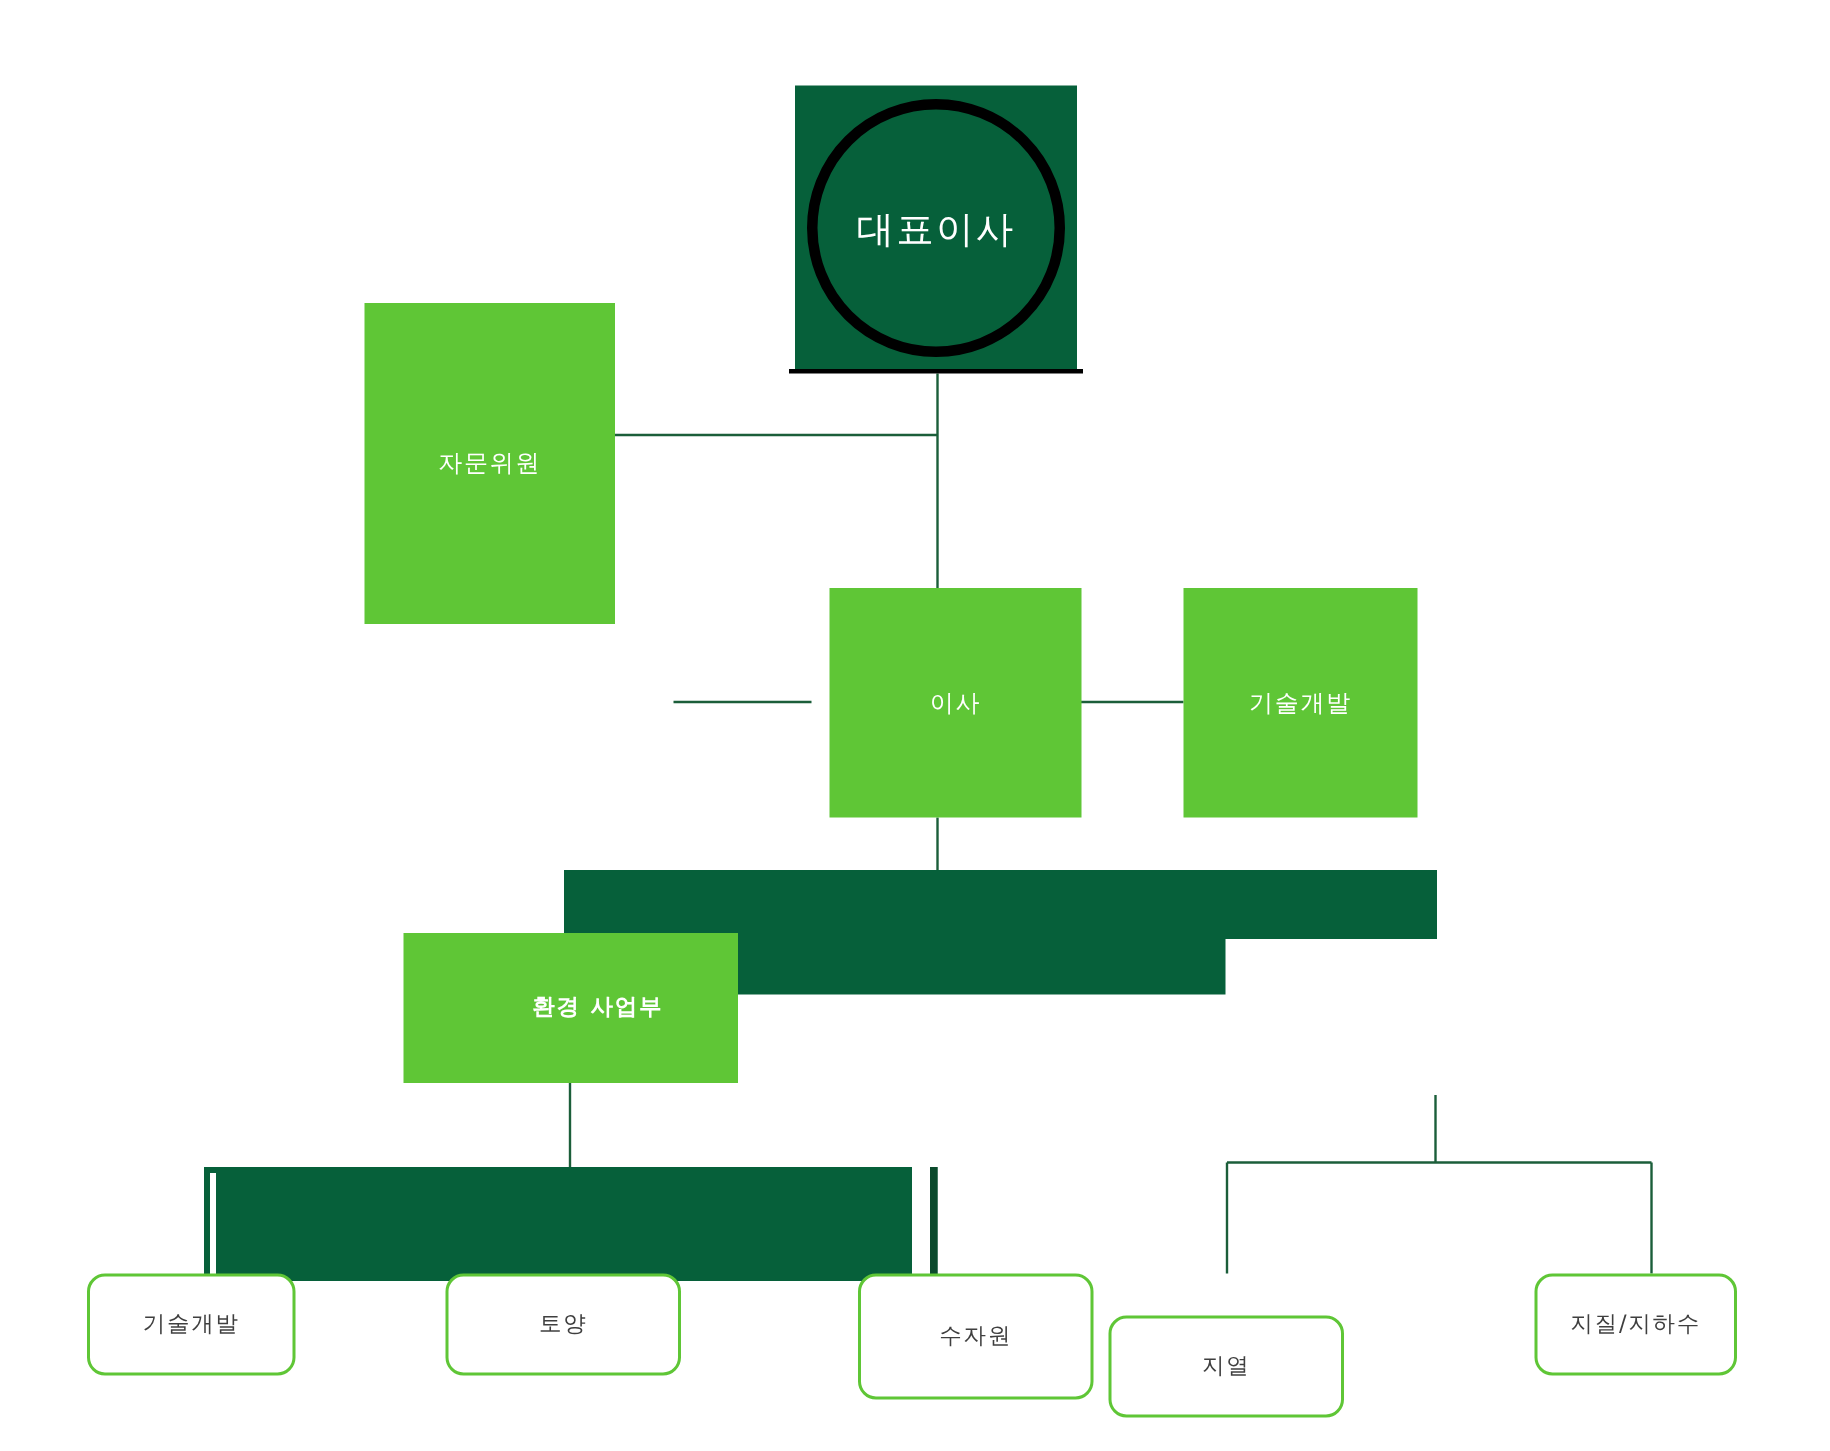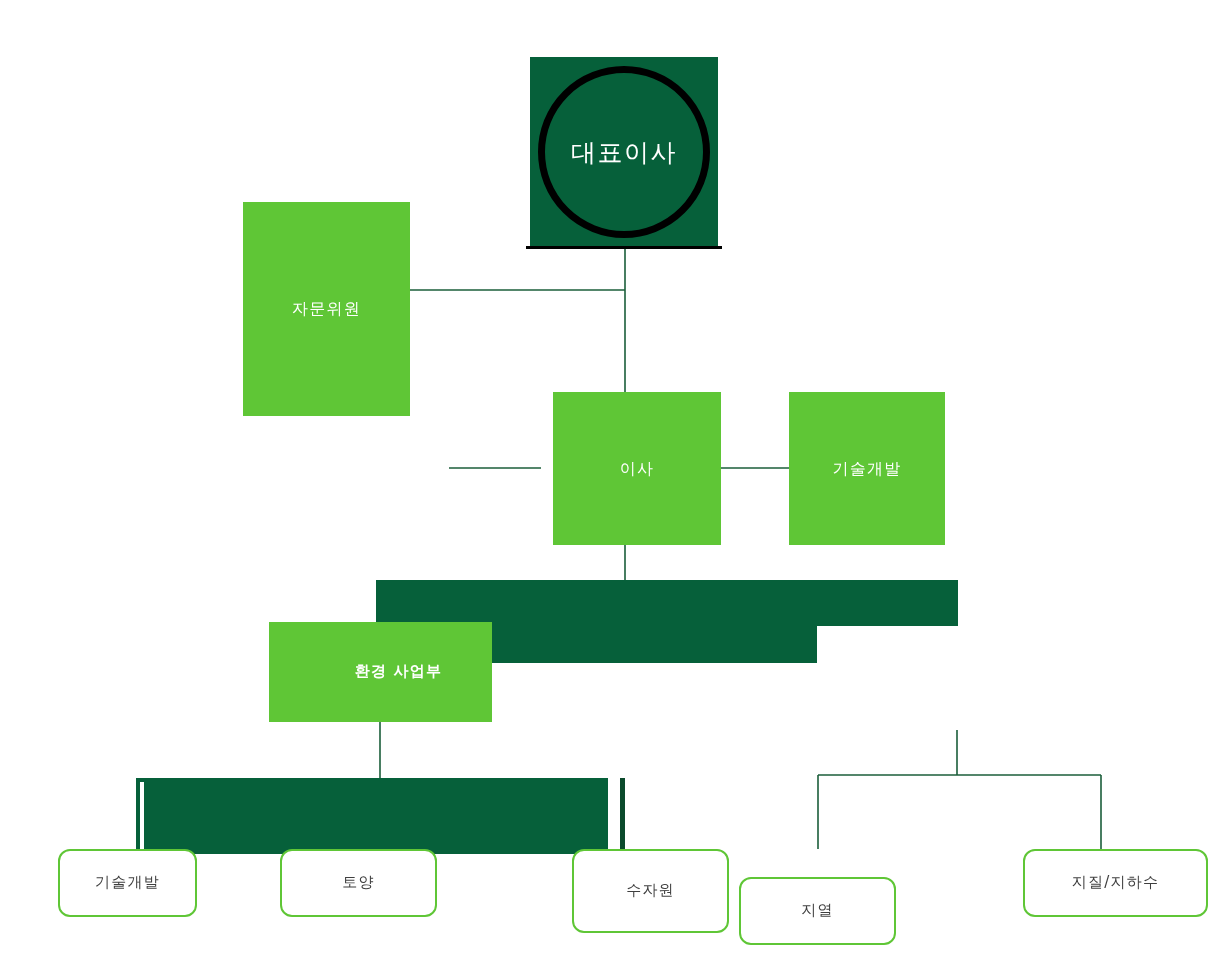--- a/index.html
+++ b/index.html
@@ -157,29 +157,29 @@
 
   <div class="bracket" style="left:136px; top:778px; width:489px; height:76px;"></div>
   <div class="bracket" style="left:140px; top:782px; width:4px; height:68px; background:#ffffff;"></div>
   <div class="bracket" style="left:608px; top:778px; width:12px; height:72px; background:#ffffff;"></div>
   <div class="bracket-edge" style="left:620px; top:778px; width:5px; height:76px;"></div>
 
   <div class="node node-leaf" style="left:58px; top:849px; width:139px; height:68px;">
     <span class="node-label">기술개발</span>
   </div>
 
-  <div class="node node-leaf" style="left:280px; top:849px; width:157px; height:68px;">
+  <div class="node node-leaf" style="left:297px; top:849px; width:157px; height:68px;">
     <span class="node-label">토양</span>
   </div>
 
   <div class="node node-leaf" style="left:536px; top:849px; width:157px; height:84px;margin-left:36px;">
     <span class="node-label">수자원</span>
   </div>
 
   <div class="node node-leaf" style="left:739px; top:877px; width:157px; height:68px;">
     <span class="node-label">지열</span>
   </div>
 
-  <div class="node node-leaf" style="left:1023px; top:849px; width:185px; height:68px;">
+  <div class="node node-leaf" style="left:1023px; top:849px; width:135px; height:68px;">
     <span class="node-label">지질/지하수</span>
   </div>
 
 </div>
 
 </body></html>

